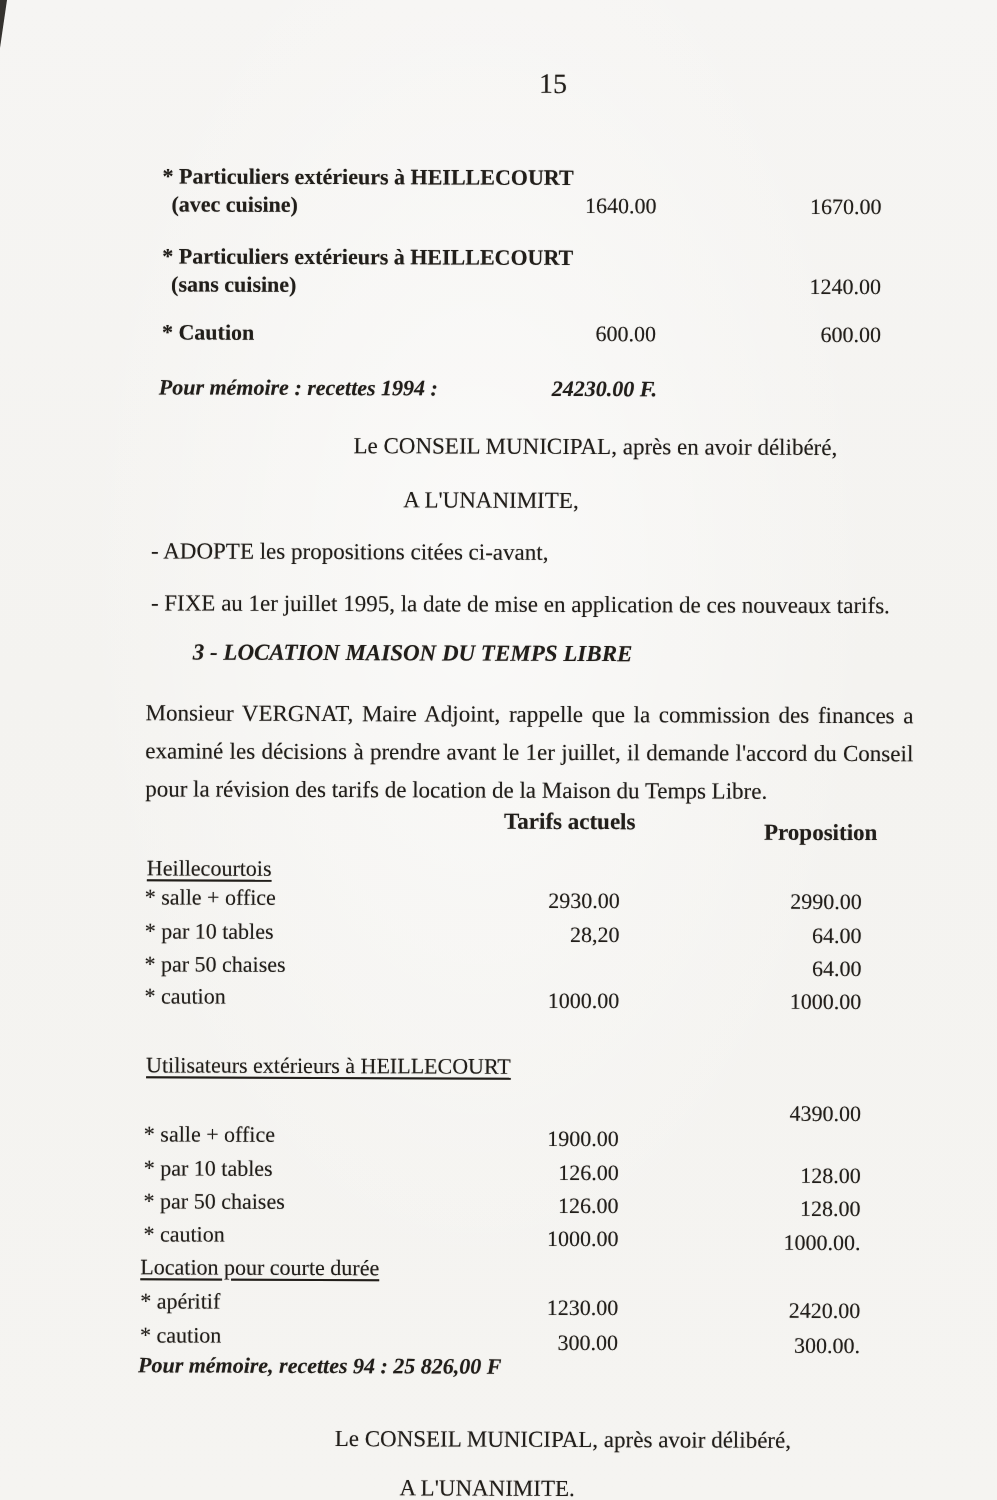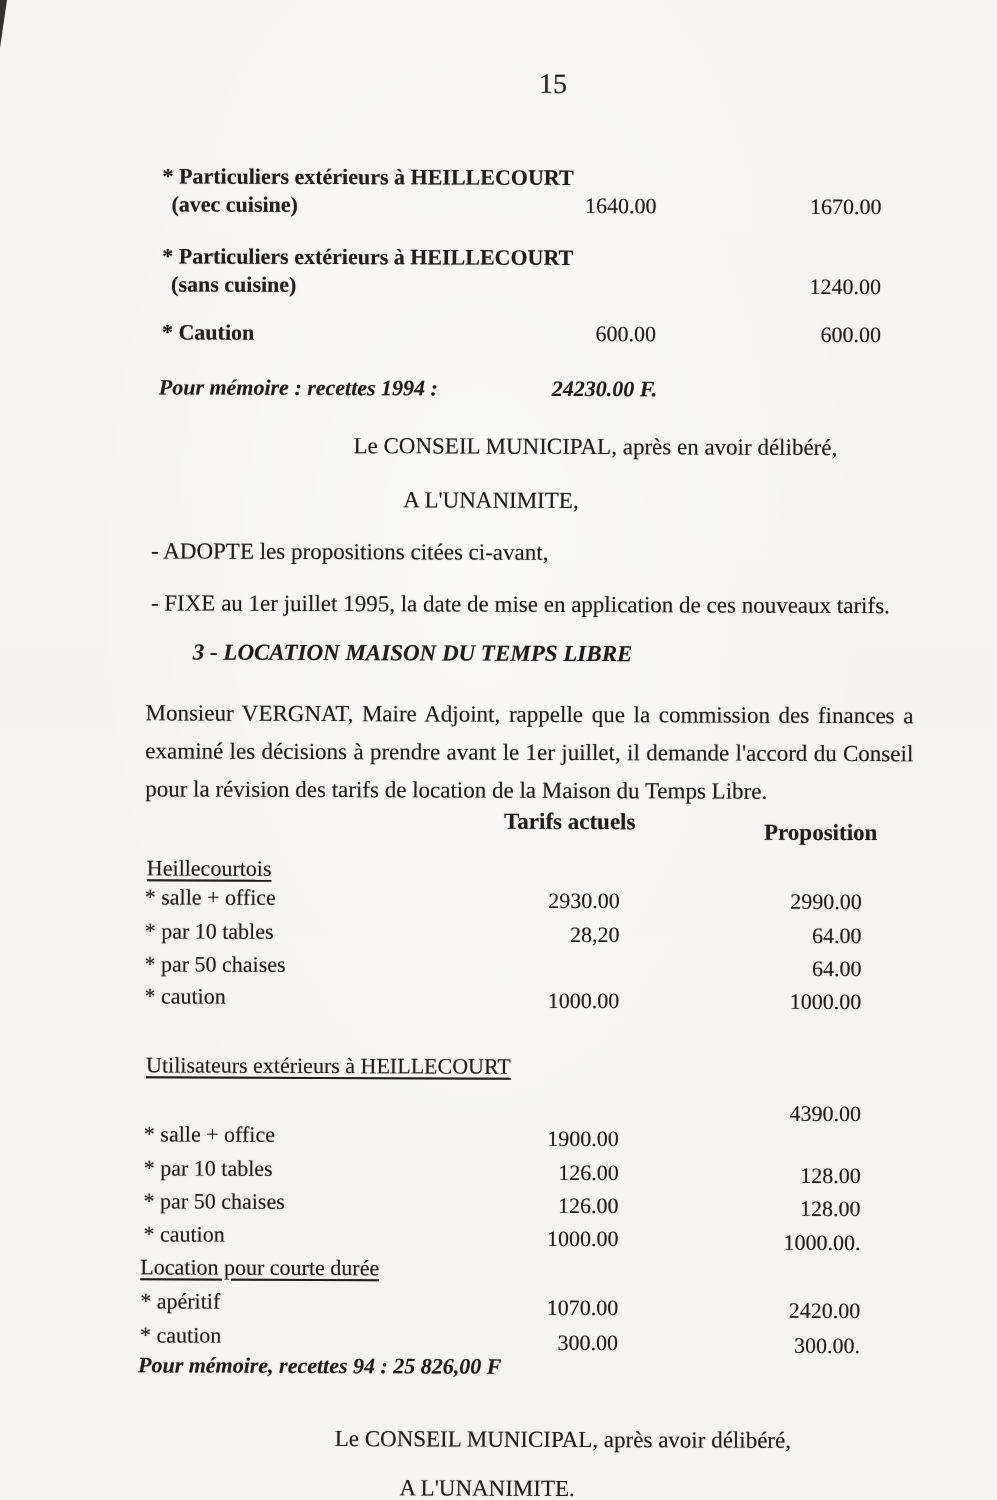--- a/index.html
+++ b/index.html
@@ -114,21 +114,21 @@
     <div class="abs t num" style="left:410px; top:1190px; width:213px;">126.00</div>
     <div class="abs t num" style="left:650px; top:1192px; width:215px;">128.00</div>
 
     <div class="abs t" style="left:148px; top:1220px;">* caution</div>
     <div class="abs t num" style="left:410px; top:1223px; width:213px;">1000.00</div>
     <div class="abs t num" style="left:650px; top:1226px; width:215px;">1000.00.</div>
 
     <div class="abs t ul" style="left:145px; top:1253px;">Location pour courte durée</div>
 
     <div class="abs t" style="left:145px; top:1287px;">* apéritif</div>
-    <div class="abs t num" style="left:410px; top:1292px; width:213px;">1070.00</div>
+    <div class="abs t num" style="left:410px; top:1292px; width:213px;">1230.00</div>
     <div class="abs t num" style="left:650px; top:1294px; width:215px;">2420.00</div>
 
     <div class="abs t" style="left:145px; top:1321px;">* caution</div>
     <div class="abs t num" style="left:410px; top:1327px; width:213px;">300.00</div>
     <div class="abs t num" style="left:650px; top:1329px; width:215px;">300.00.</div>
 
     <div class="abs t bi" style="left:143px; top:1351px;">Pour mémoire, recettes 94 : 25 826,00 F</div>
 
     <div class="abs t hdr" style="left:340px; top:1424px;">Le CONSEIL MUNICIPAL, après avoir délibéré,</div>
     <div class="abs t hdr" style="left:405px; top:1473px;">A L'UNANIMITE.</div>

